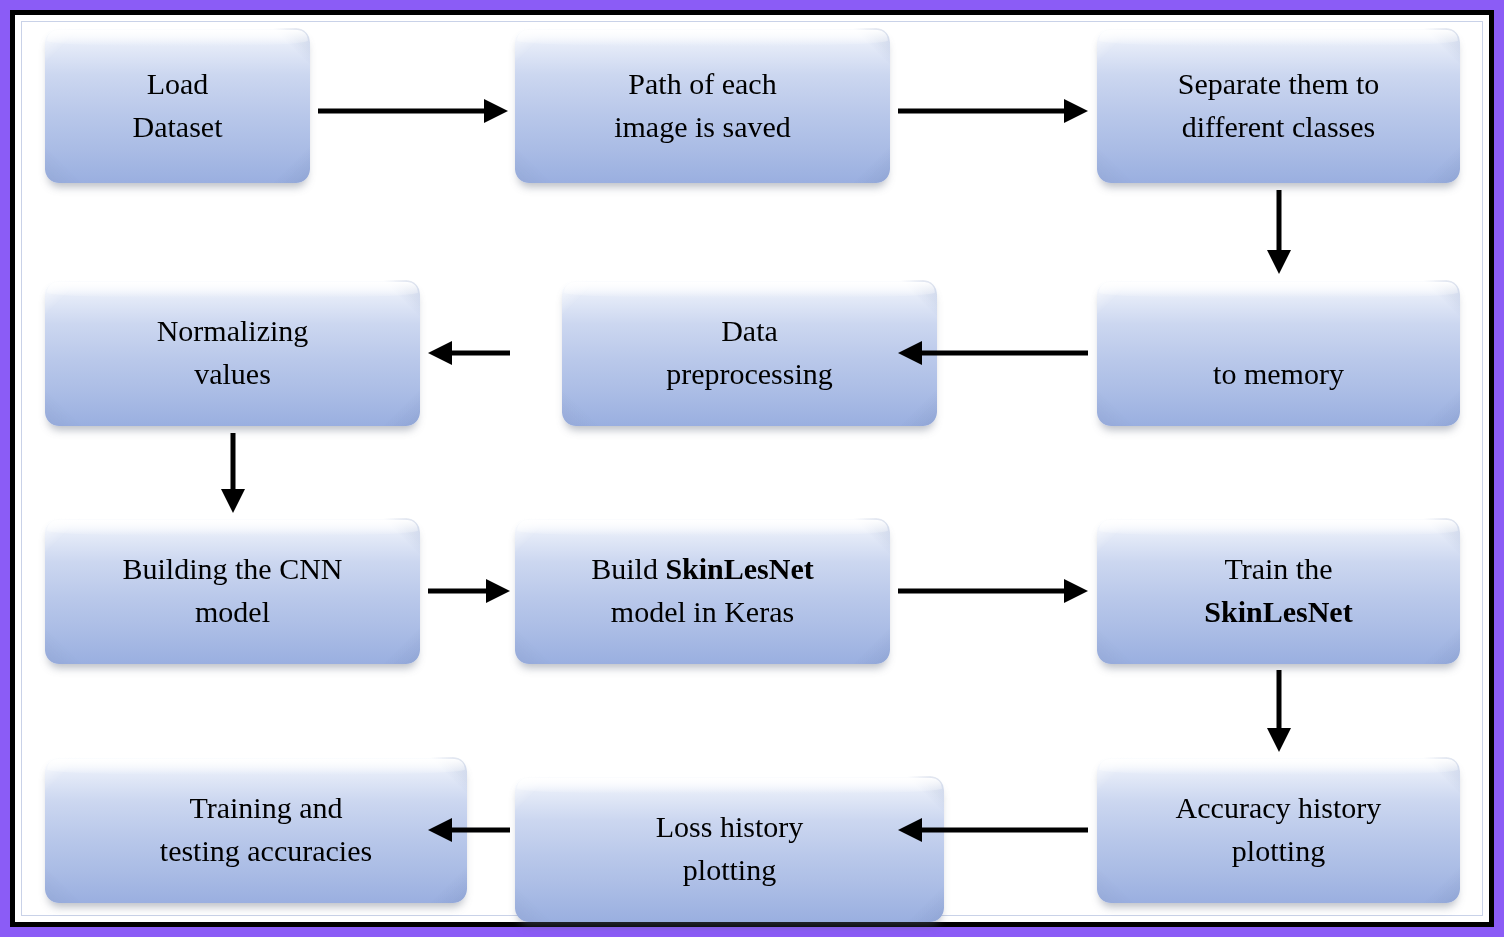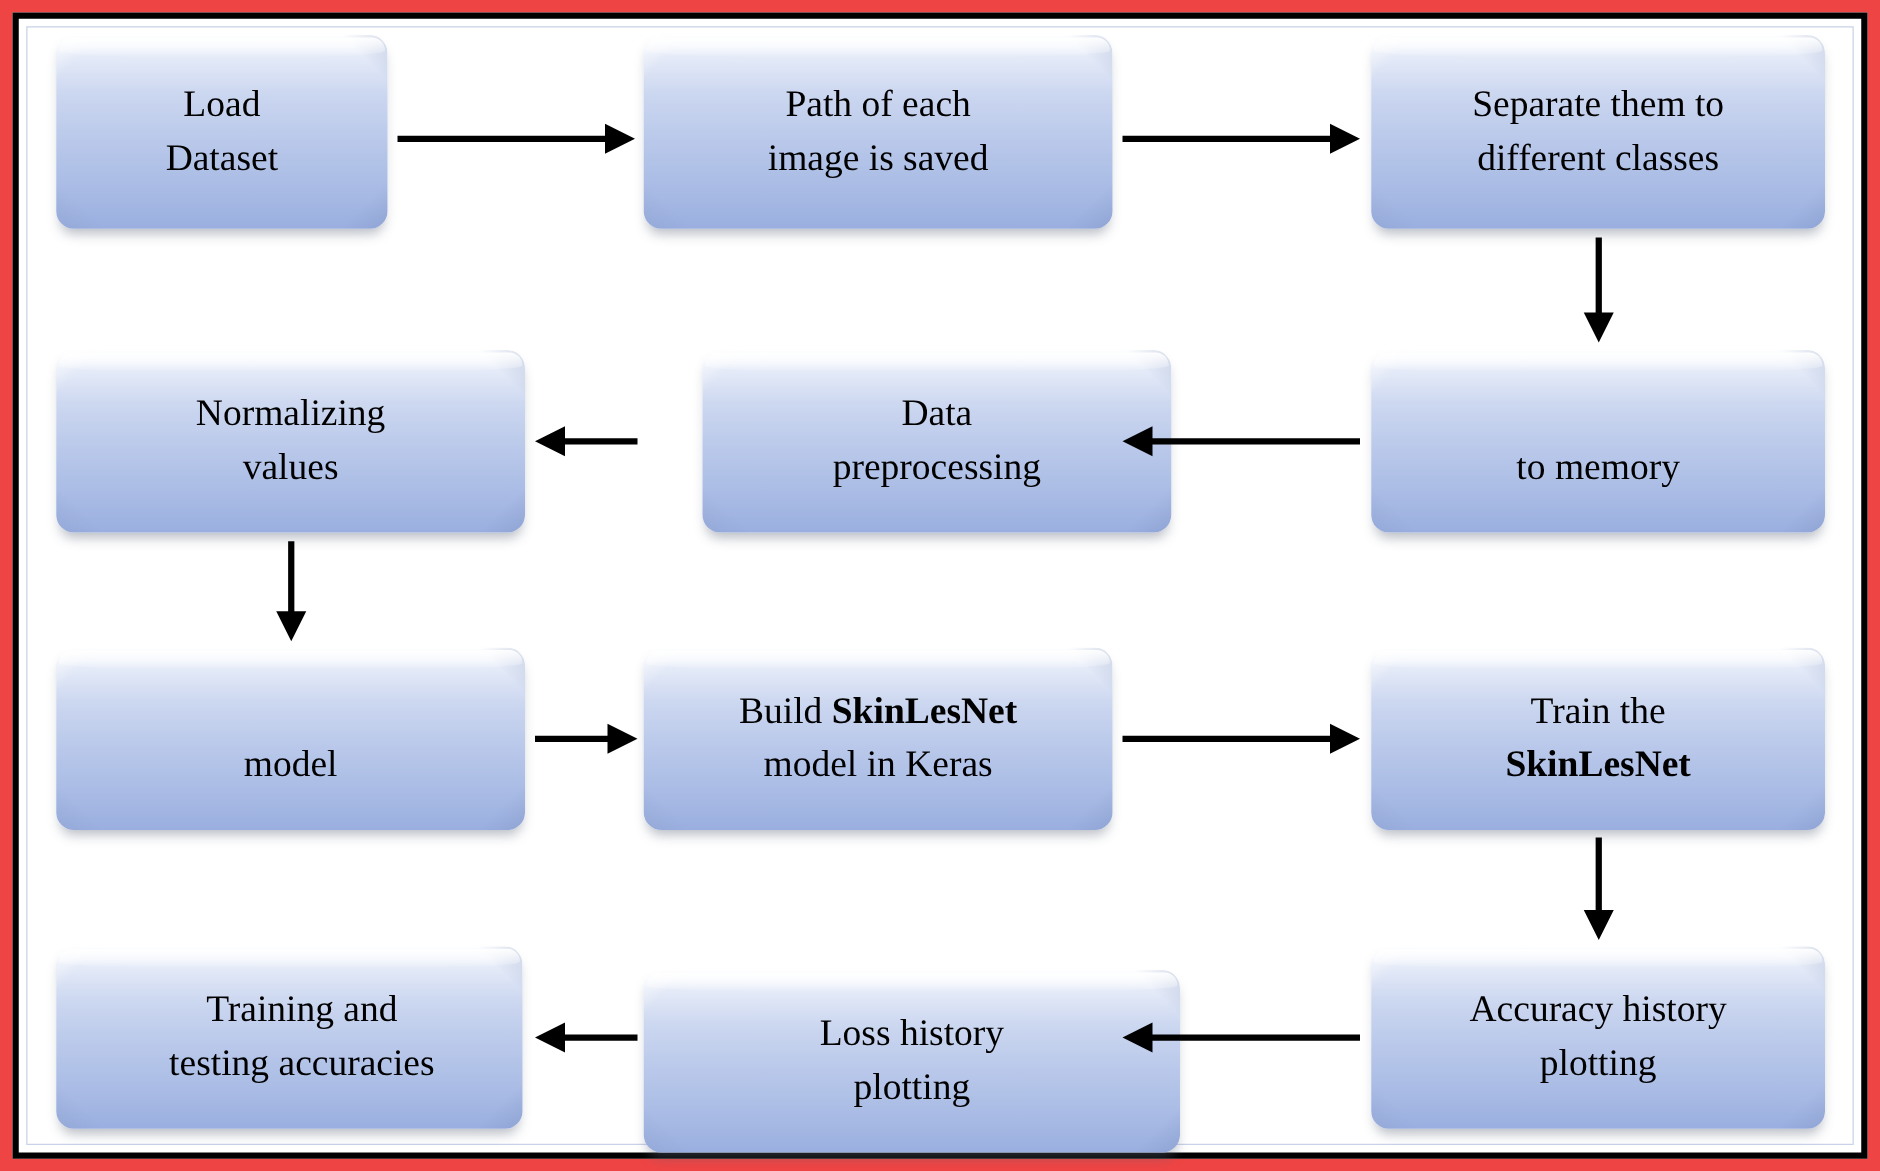--- a/index.html
+++ b/index.html
@@ -11,21 +11,21 @@
     width: 1504px;
     height: 937px;
     font-family: "Liberation Serif", "DejaVu Serif", serif;
     overflow: hidden;
   }
 
   #canvas {
     position: relative;
     width: 1504px;
     height: 937px;
-    background: #ef4444;
+    background: #8b5cf6;
     box-sizing: border-box;
   }
 
   
   .frame-outer {
     position: absolute;
     left: 10px;
     top: 10px;
     width: 1484px;
     height: 917px;
@@ -146,40 +146,40 @@
 
   <div class="node" style="left:1097px; top:280px; width:363px; height:146px;">
     <div class="label">
       <br>
       <span>to memory</span>
     </div>
   </div>
 
   <div class="node" style="left:45px; top:518px; width:375px; height:146px;">
     <div class="label">
-      <br>
+      <span>Building the CNN</span><br>
       <span>model</span>
     </div>
   </div>
 
   <div class="node" style="left:515px; top:518px; width:375px; height:146px;justify-content:center;">
     <div class="label">
       <span>Build </span><b>SkinLesNet</b><br>
       <span>model in Keras</span>
     </div>
   </div>
 
   <div class="node" style="left:1097px; top:518px; width:363px; height:146px;">
     <div class="label">
       <span>Train the</span><br>
       <b>SkinLesNet</b>
     </div>
   </div>
 
-  <div class="node" style="left:45px; top:757px; width:373px; height:146px;padding-left:20px;">
+  <div class="node" style="left:45px; top:757px; width:422px; height:146px;padding-left:20px;">
     <div class="label">
       <span>Training and</span><br>
       <span>testing accuracies</span>
     </div>
   </div>
 
   <div class="node" style="left:515px; top:776px; width:429px; height:146px;">
     <div class="label">
       <span>Loss history</span><br>
       <span>plotting</span>

